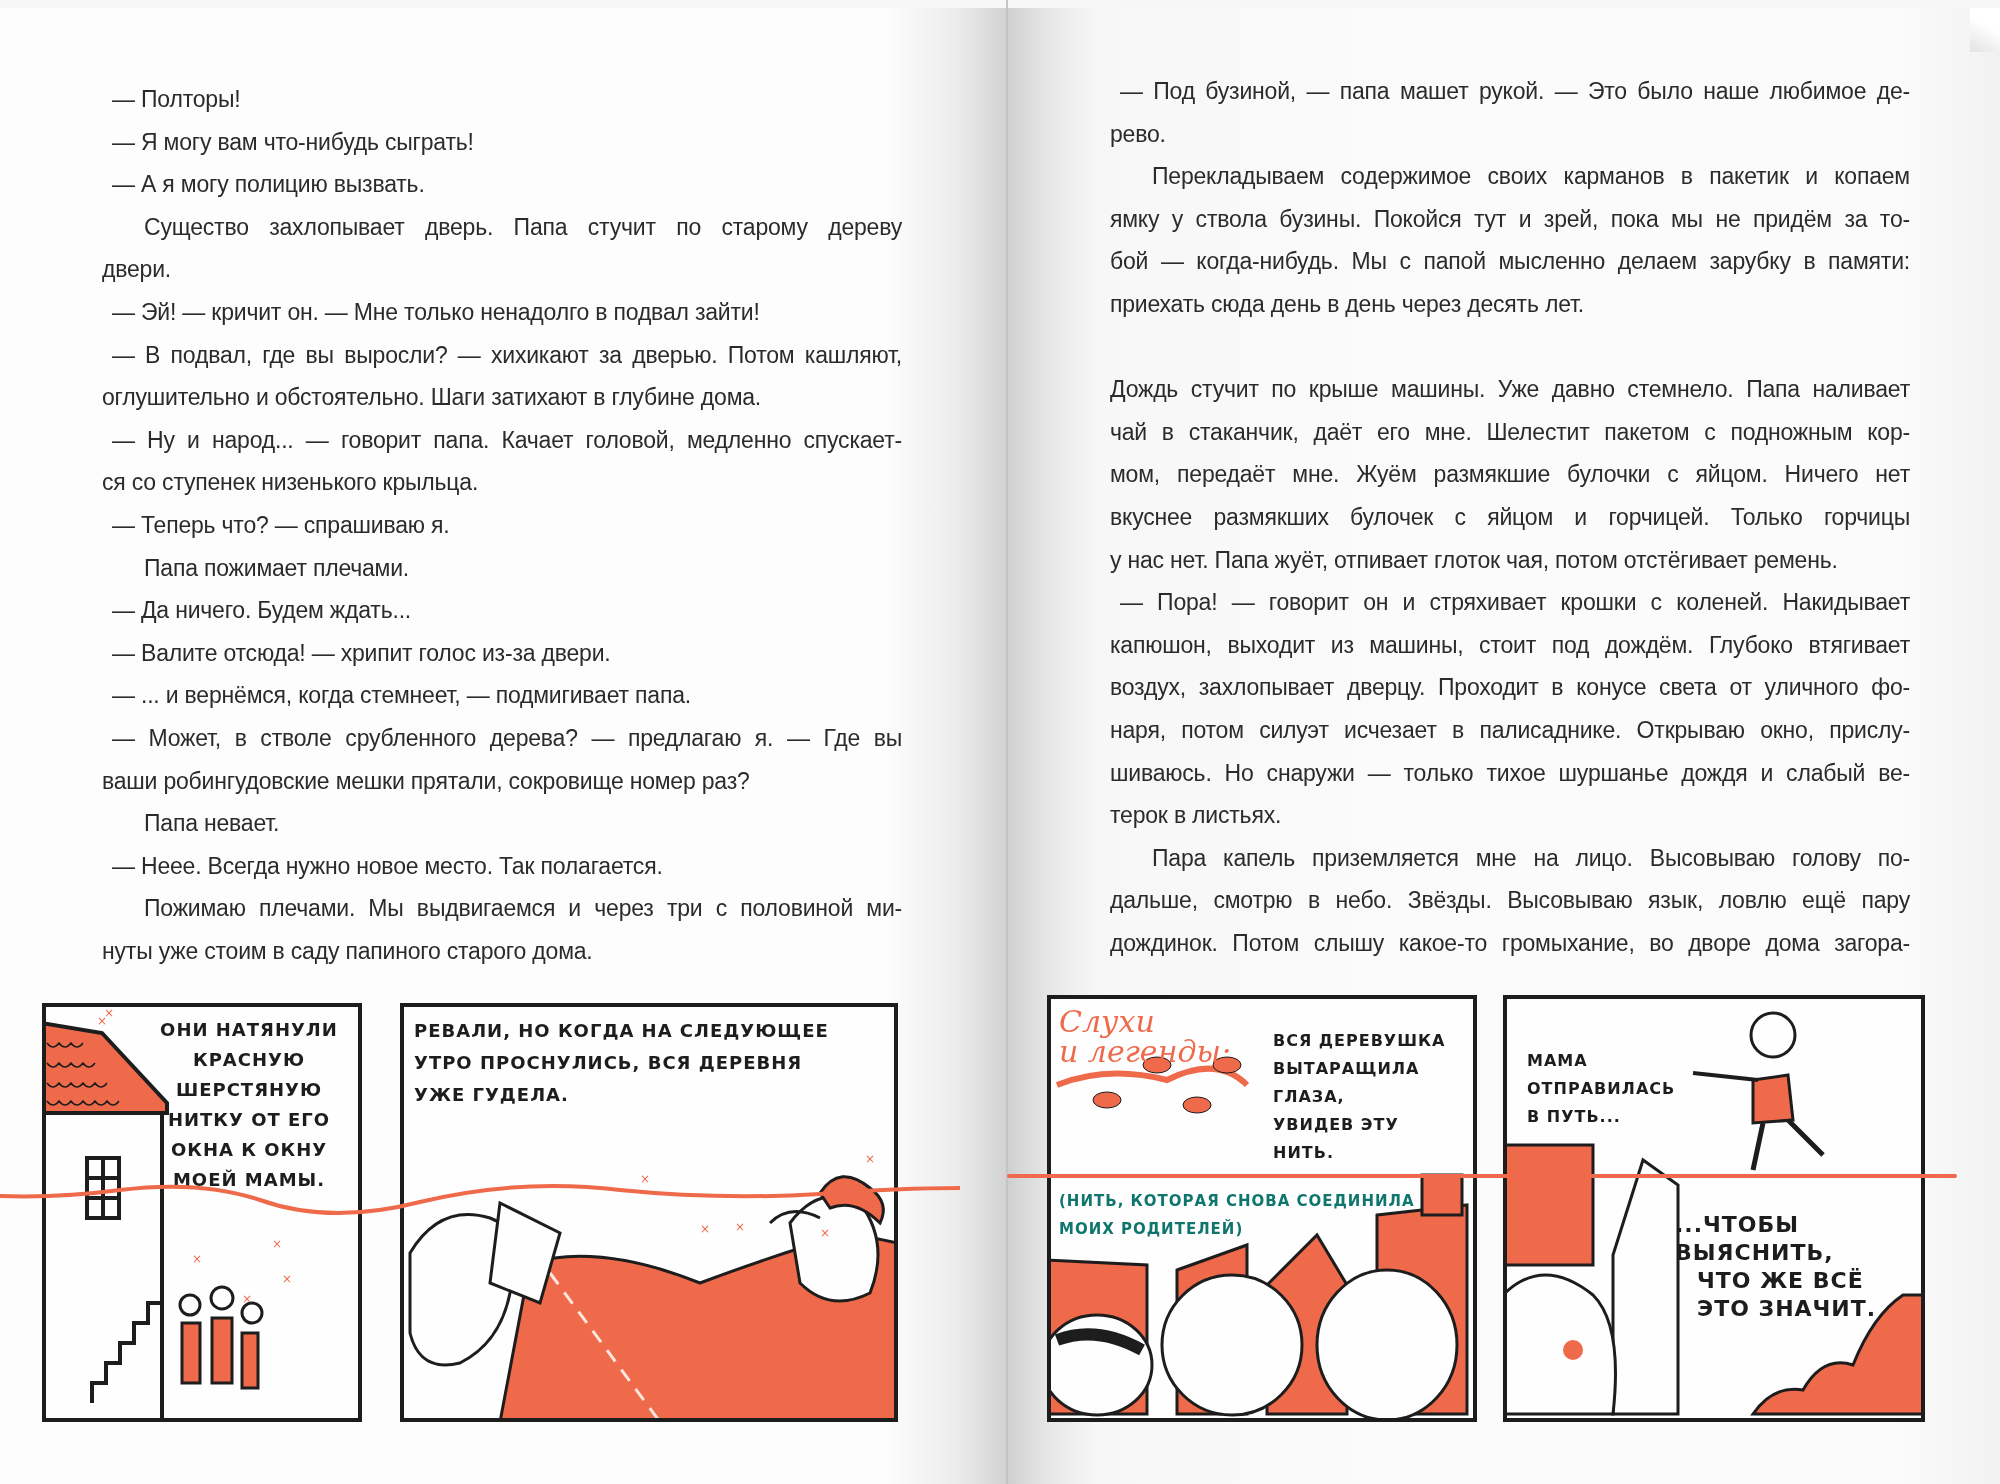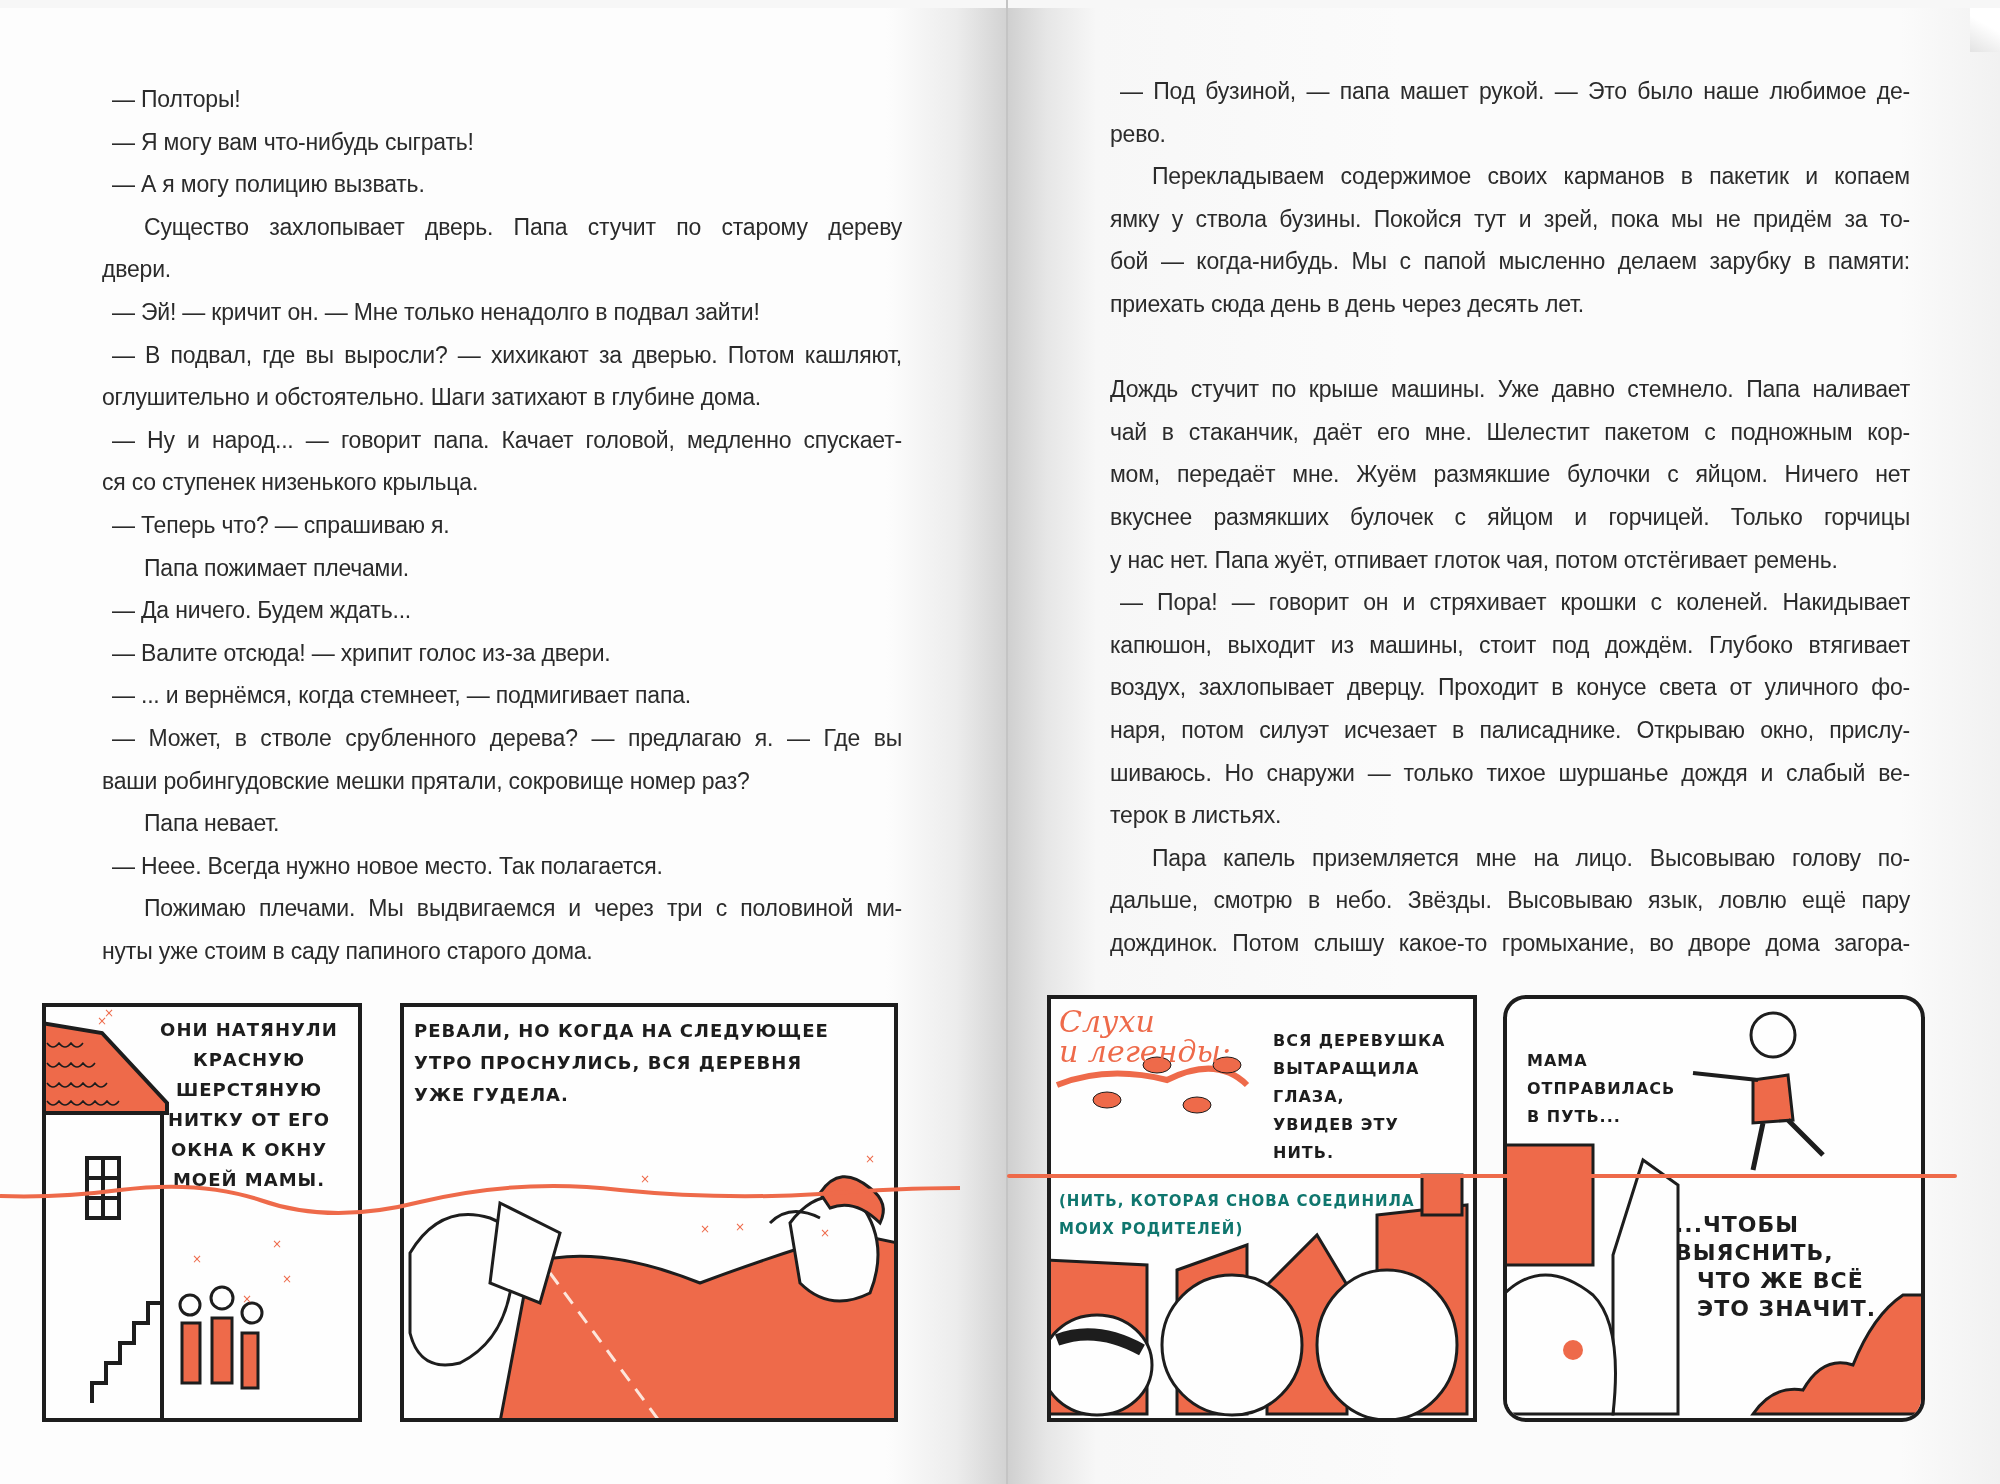--- a/index.html
+++ b/index.html
@@ -28,21 +28,21 @@
   .line { height:42.6px; line-height:42.6px; white-space:nowrap; text-align:justify; text-align-last:left; }
   .line.indent { padding-left:42px; }
   .line.dash { padding-left:10px; }
   .line.gap { margin-top:42.6px; }
   .line.just { text-align-last:justify; }
 
   .panel { position:absolute; border:4px solid #1d1d1d; background:#fefefe; box-sizing:border-box; overflow:hidden; }
   .p1 { left:42px; top:1003px; width:320px; height:419px; }
   .p2 { left:400px; top:1003px; width:498px; height:419px; }
   .p3 { left:1047px; top:995px; width:430px; height:427px; }
-  .p4 { left:1503px; top:995px; width:422px; height:427px;border-radius:23px; }
+  .p4 { left:1503px; top:995px; width:422px; height:427px; }
 
   .caption { position:absolute; font-family:"DejaVu Sans", sans-serif; font-weight:bold;
     color:#1d1d1d; text-transform:uppercase; font-size:19px; line-height:30px; letter-spacing:1px; }
   .caption.orange { color:#0f766e; }
   .script { position:absolute; font-family:"DejaVu Serif", serif; font-style:italic; color:#ee6a4a; font-size:30px; line-height:30px; }
 
   .thread { position:absolute; height:4px; background:#ee6a4a; border-radius:2px; }
   svg { position:absolute; }
 </style>
 </head>

